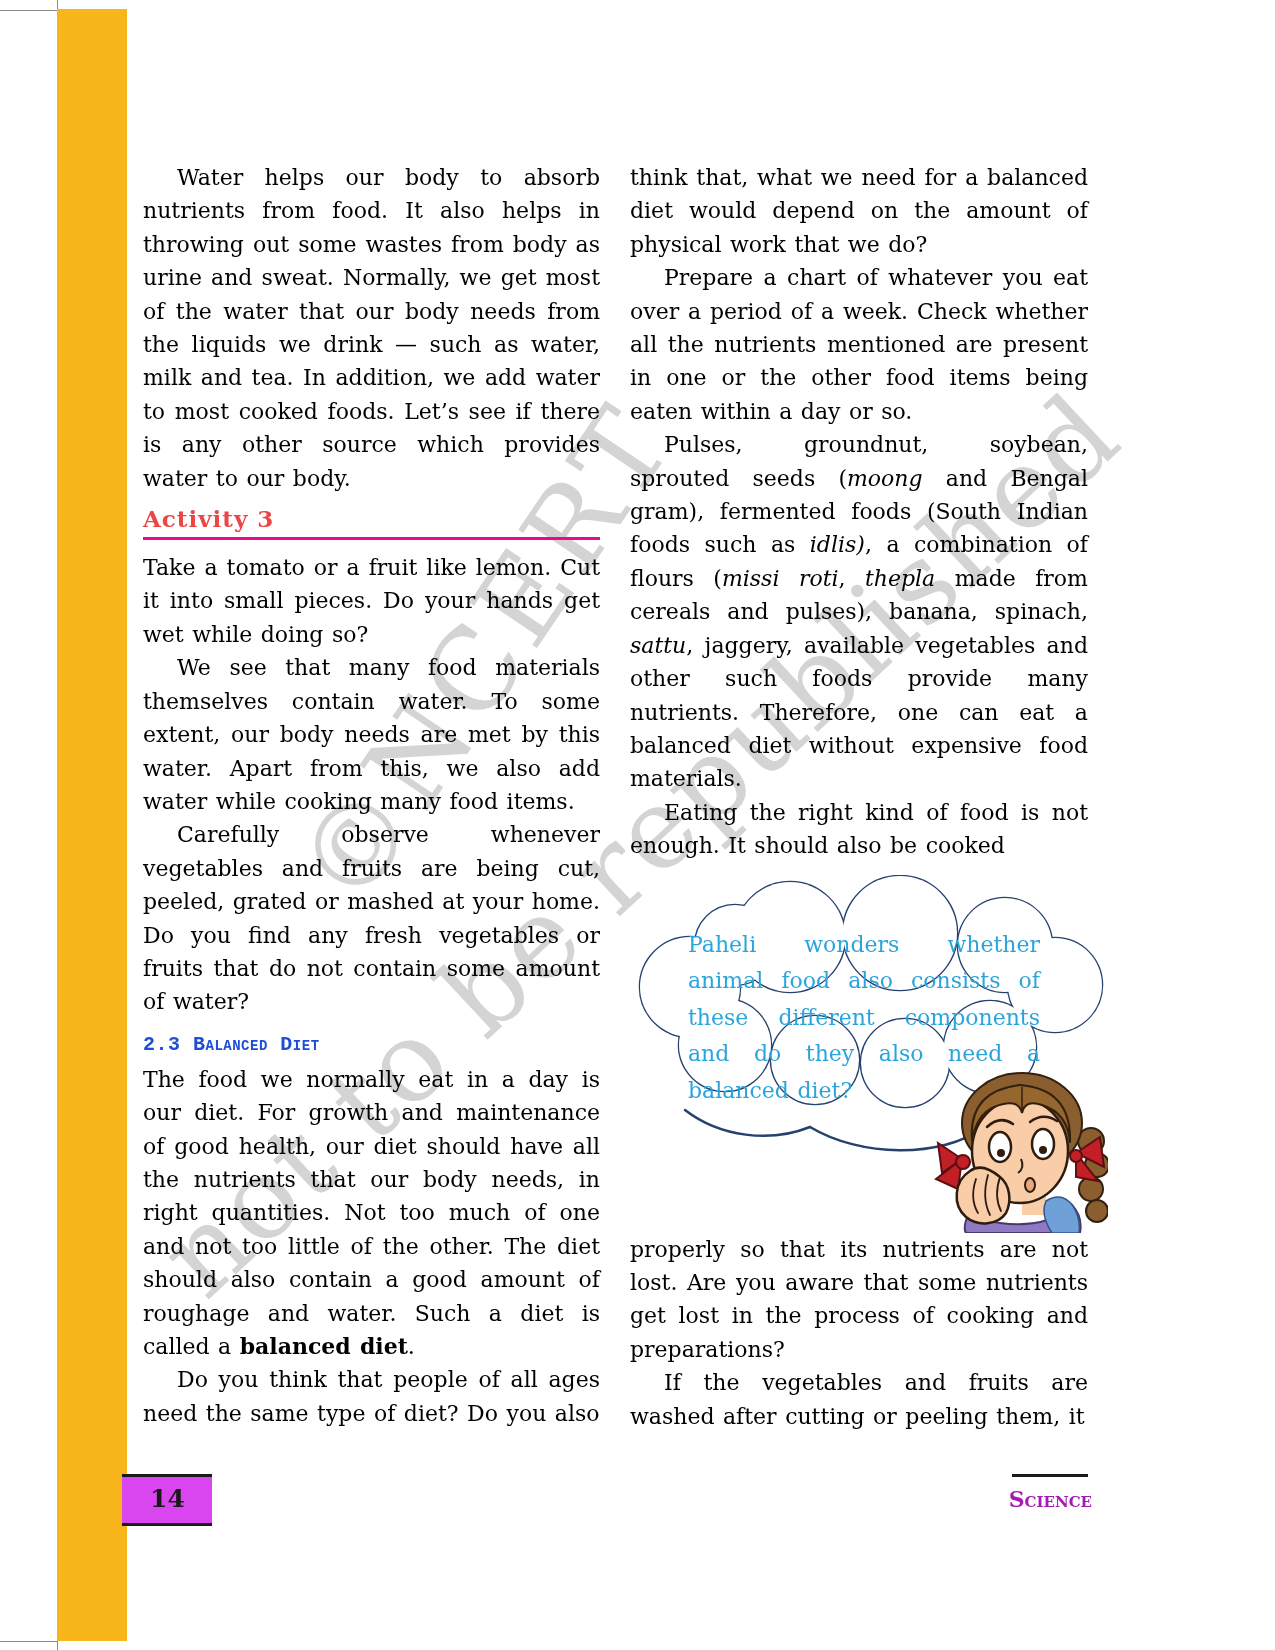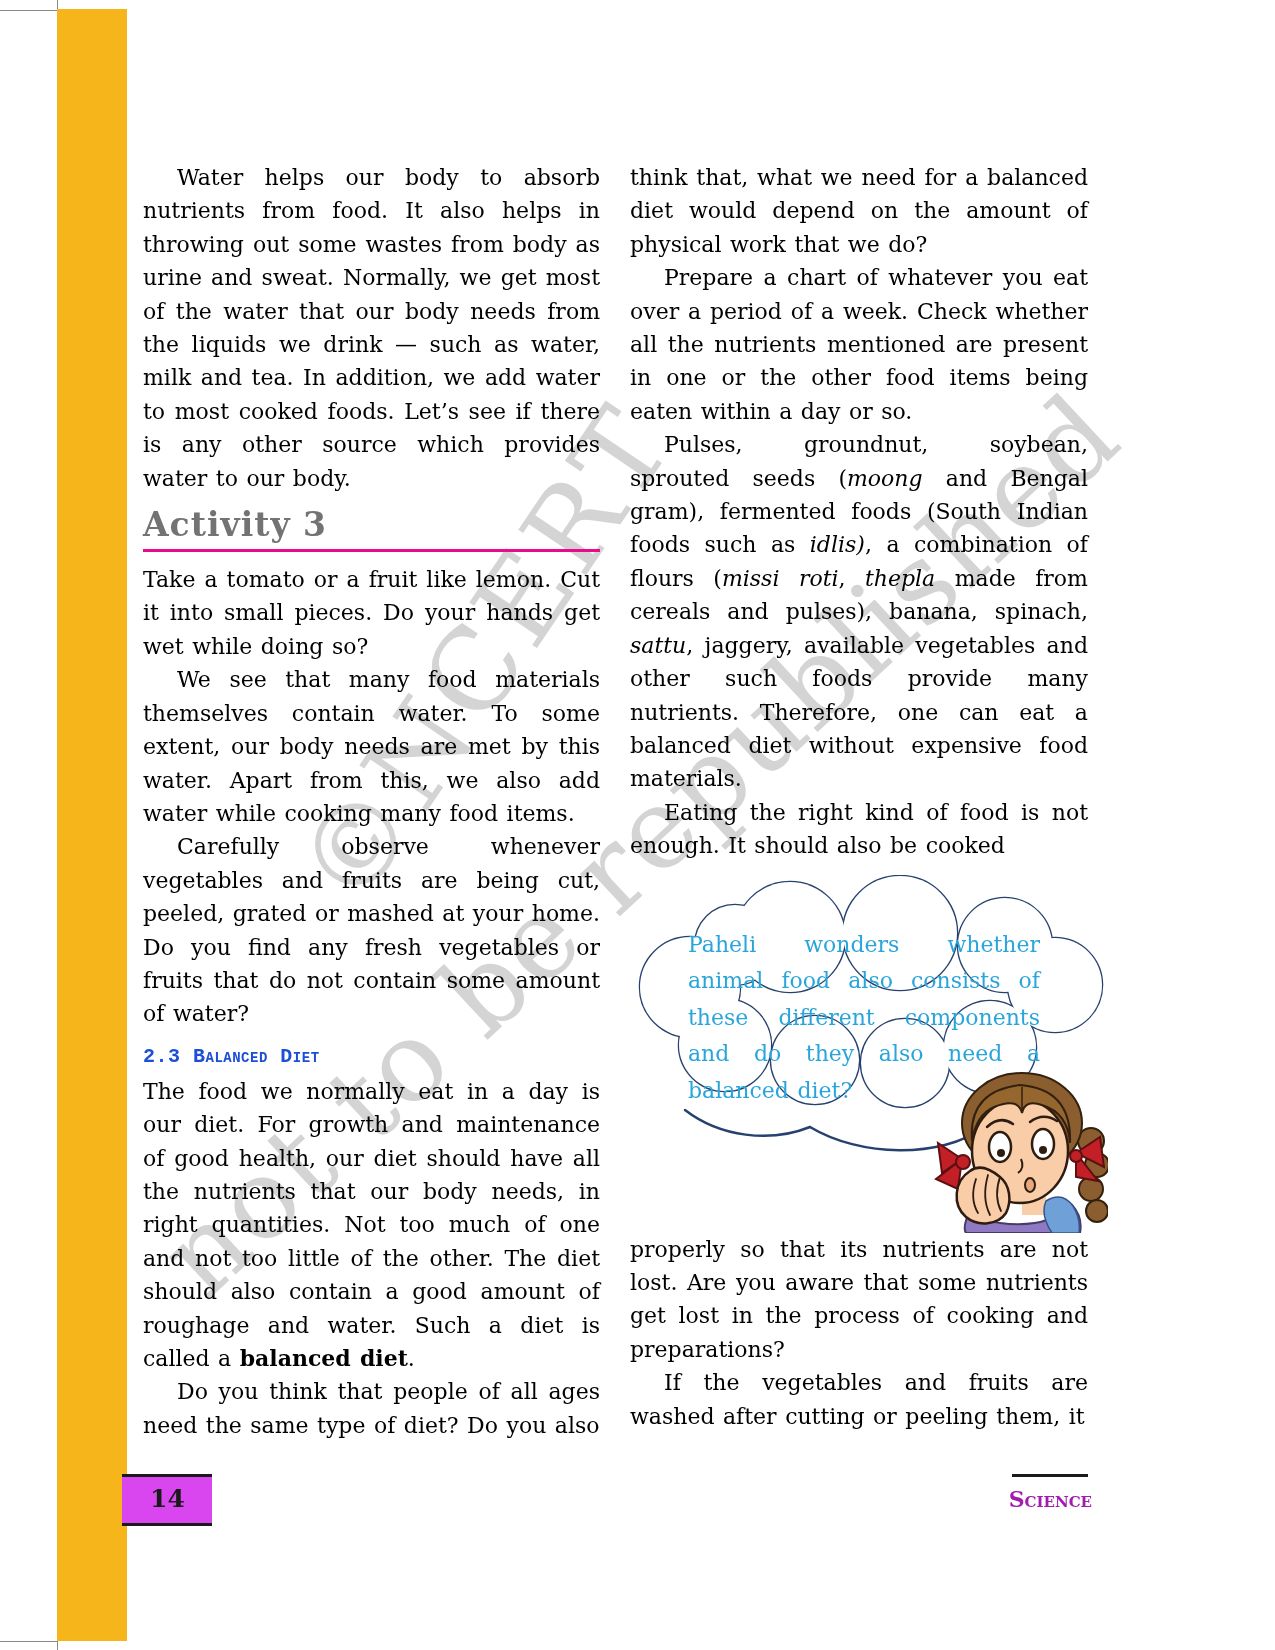--- a/index.html
+++ b/index.html
@@ -17,21 +17,21 @@
   .wm1 { left:200px; top:590px; font-size:112px; letter-spacing:6px; transform:rotate(-56deg); transform-origin:center; }
   .wm2 { left:10px;  top:780px; font-size:112px; letter-spacing:2px; transform:rotate(-43deg); transform-origin:center; }
   
   .col { position:absolute; top:161px; z-index:2; }
   .col-left  { left:143px; width:457px; }
   .col-right { left:630px; width:458px; }
   .col p { margin:0; text-align:justify; font-size:22px; line-height:33.4px; color:#000000; word-spacing:1.5px; }
   .indent { text-indent:34px; }
   .it { font-style:italic; }
   .b  { font-weight:bold; }
-  .activity-head { margin:10px 0 0 0; font-size:33px; font-weight:bold; color:#737373; letter-spacing:1px;
+  .activity-head { margin:10px 0 0 0; font-size:23px; font-weight:bold; color:#ef4444; letter-spacing:1px;
                    font-family:"DejaVu Serif","Liberation Serif",serif; }
   .activity-rule { height:3px; background:#EC0A8C; margin:5px 0 11px 0; }
   .section-head { margin:14px 0 7px 0; font-size:20px; font-weight:bold; color:#1d4ed8; font-variant:small-caps; letter-spacing:0.5px;font-family:Liberation Mono, monospace; }
   
   .bubble-wrap { position:relative; width:478px; height:358px; margin-top:12px; }
   .bubble-svg { position:absolute; left:0; top:0; }
   .bubble-text { position:absolute; left:58px; top:52px; width:352px; text-align:justify;
                  font-size:22px; line-height:36.5px; color:#2AA5DC; word-spacing:1.5px; }
   .paheli { position:absolute; left:300px; top:186px; }
   

